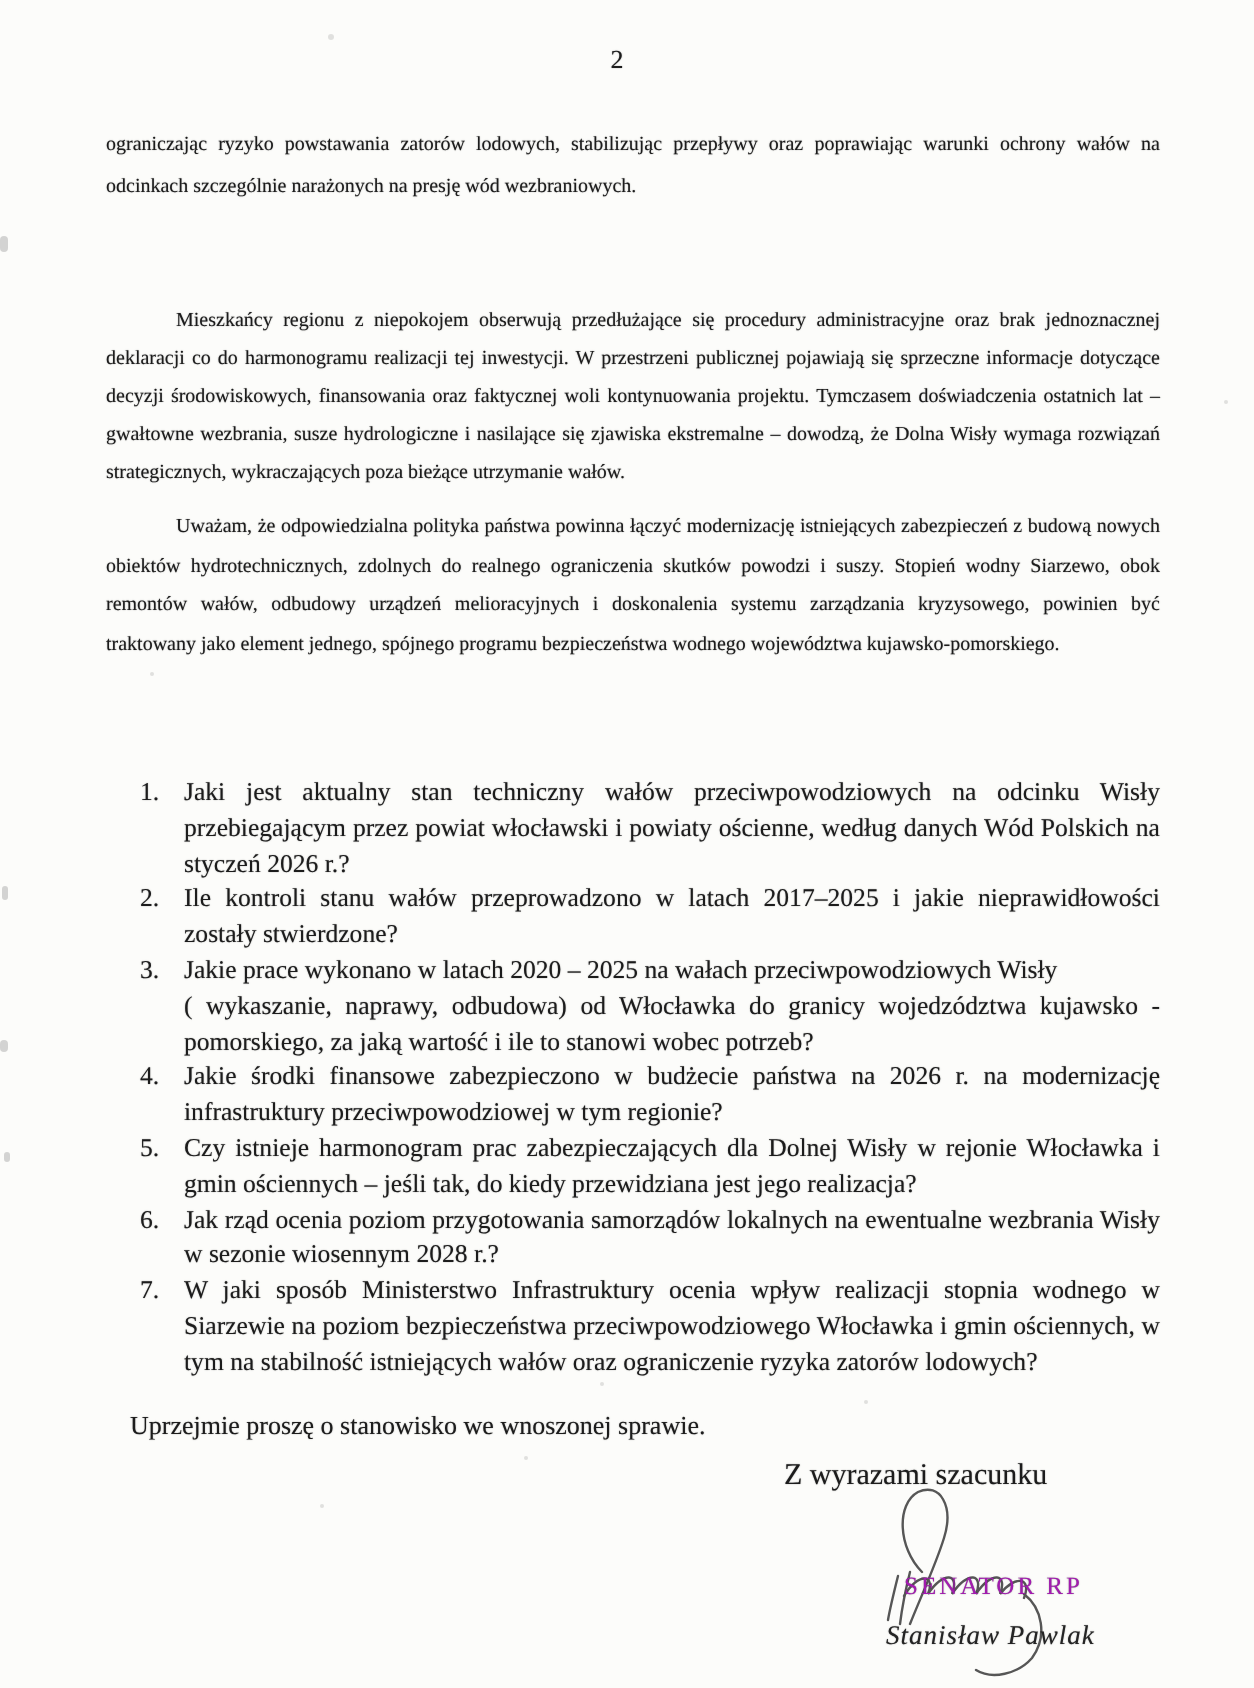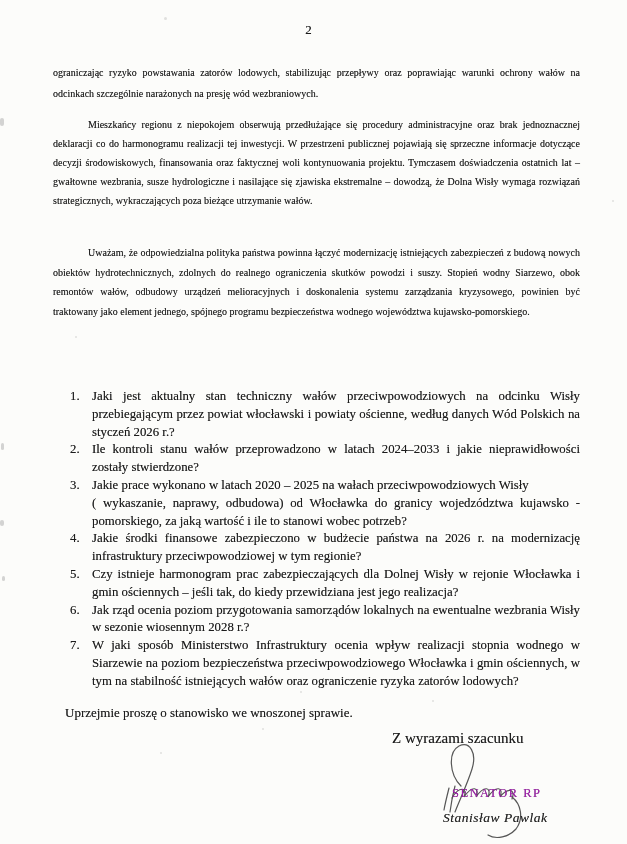--- a/index.html
+++ b/index.html
@@ -19,25 +19,25 @@
 
   .page-number {
     position: absolute; top: 22px; left: 0; right: 10px;
     text-align: center; font-size: 13px;
   }
 
   .block {
     position: absolute; left: 53px; width: 527px;
     font-size: 10px; text-align: justify;
   }
-  .indent { text-indent: 35px; }
+  .indent { text-indent: 35px; margin-top: 36px; }
 
   .p1 { top: 62px;  line-height: 21px; }
   .p2 { top: 115px; line-height: 19px; }
-  .p3 { top: 243px; line-height: 19.5px; }
+  .p3 { top: 218px; line-height: 19.5px; }
   .p4 { top: 328px; line-height: 19px; }
 
   .q-list { top: 388px; line-height: 17.8px; font-size: 12.8px; }
   .q-item { position: relative; padding-left: 39px; }
   .q-num  { position: absolute; left: 17px; top: 0; }
   .q-text { display: block; white-space: pre-line; }
 
   .closing {
     position: absolute; left: 65px; top: 705px;
     font-size: 13px;
@@ -87,21 +87,21 @@
   <div class="block p2 indent">Mieszkańcy regionu z niepokojem obserwują przedłużające się procedury administracyjne oraz brak jednoznacznej deklaracji co do harmonogramu realizacji tej inwestycji. W przestrzeni publicznej pojawiają się sprzeczne informacje dotyczące decyzji środowiskowych, finansowania oraz faktycznej woli kontynuowania projektu. Tymczasem doświadczenia ostatnich lat – gwałtowne wezbrania, susze hydrologiczne i nasilające się zjawiska ekstremalne – dowodzą, że Dolna Wisły wymaga rozwiązań strategicznych, wykraczających poza bieżące utrzymanie wałów.</div>
   <div class="block p3 indent">Uważam, że odpowiedzialna polityka państwa powinna łączyć modernizację istniejących zabezpieczeń z budową nowych obiektów hydrotechnicznych, zdolnych do realnego ograniczenia skutków powodzi i suszy. Stopień wodny Siarzewo, obok remontów wałów, odbudowy urządzeń melioracyjnych i doskonalenia systemu zarządzania kryzysowego, powinien być traktowany jako element jednego, spójnego programu bezpieczeństwa wodnego województwa kujawsko-pomorskiego.</div>
 
   <div class="block q-list">
     <div class="q-item">
       <span class="q-num">1.</span>
       <span class="q-text">Jaki jest aktualny stan techniczny wałów przeciwpowodziowych na odcinku Wisły przebiegającym przez powiat włocławski i powiaty ościenne, według danych Wód Polskich na styczeń 2026 r.?</span>
     </div>
     <div class="q-item">
       <span class="q-num">2.</span>
-      <span class="q-text">Ile kontroli stanu wałów przeprowadzono w latach 2024–2033 i jakie nieprawidłowości zostały stwierdzone?</span>
+      <span class="q-text">Ile kontroli stanu wałów przeprowadzono w latach 2017–2025 i jakie nieprawidłowości zostały stwierdzone?</span>
     </div>
     <div class="q-item">
       <span class="q-num">3.</span>
       <span class="q-text">Jakie prace wykonano w latach 2020 – 2025 na wałach przeciwpowodziowych Wisły
 ( wykaszanie, naprawy, odbudowa) od Włocławka do granicy wojedzództwa kujawsko - pomorskiego, za jaką wartość i ile to stanowi wobec potrzeb?</span>
     </div>
     <div class="q-item">
       <span class="q-num">4.</span>
       <span class="q-text">Jakie środki finansowe zabezpieczono w budżecie państwa na 2026 r. na modernizację infrastruktury przeciwpowodziowej w tym regionie?</span>
     </div>

